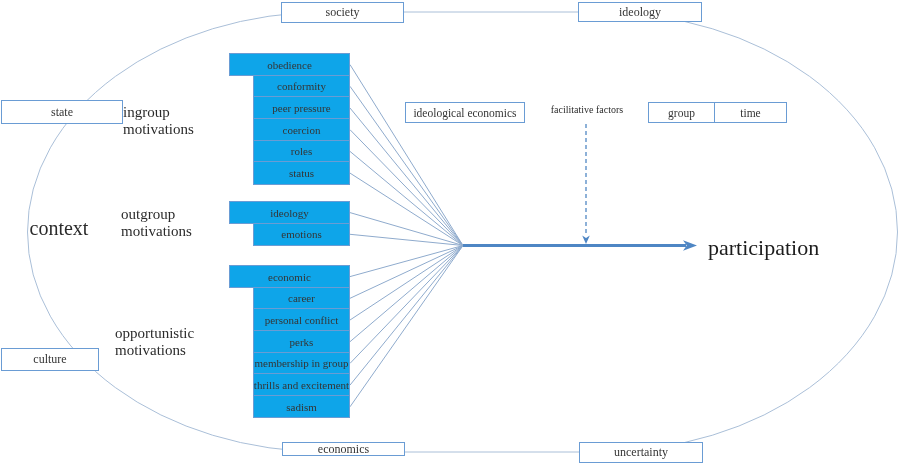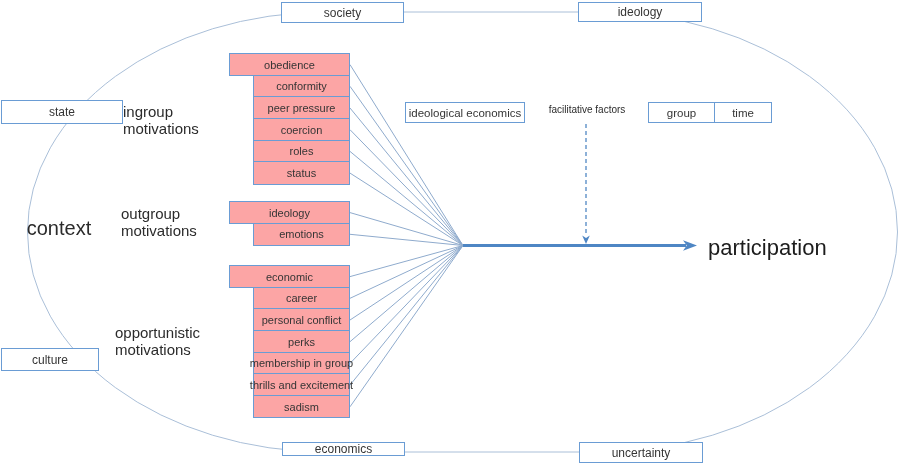--- a/index.html
+++ b/index.html
@@ -1,40 +1,40 @@
 <!DOCTYPE html>
 <html style="--border: #6a9cd4; --ring: #aabfd8; --thin: #8fabcd; --arrow: #4e86c4; --txt: #353535;"><head>
 <meta charset="utf-8">
 <style>
   :root{
     --border:#6a9cd4; --ring:#aabfd8; --thin:#8fabcd; --arrow:#4e86c4; --txt:#353535;
   }
   html,body{margin:0;padding:0;background:#fff;}
   .stage{
     position:relative;width:900px;height:465px;background:#ffffff;overflow:hidden;
-    font-family:Liberation Sans, sans-serif;color:var(--txt);border-radius:8px;
+    font-family:Liberation Serif, serif;color:var(--txt);border-radius:8px;
   }
   svg.overlay{position:absolute;left:0;top:0;width:900px;height:465px;}
   .ring{fill:none;stroke:var(--ring);stroke-width:1;}
   #conv-lines line{stroke:var(--thin);stroke-width:1;}
   .thick{stroke:var(--arrow);stroke-width:3;}
   .dash{stroke:var(--arrow);stroke-width:1.5;stroke-dasharray:4 3;opacity:.85;}
   .ahead{fill:var(--arrow);}
   .obox{
     position:absolute;box-sizing:border-box;border:1.5px solid var(--border);background:#fff;
     display:flex;align-items:center;justify-content:center;font-size:12px;color:var(--txt);
   }
   .fbox{
     position:absolute;box-sizing:border-box;border:1.5px solid var(--border);background:#fff;
     display:flex;align-items:center;justify-content:center;font-size:11.5px;color:var(--txt);
     height:21px;top:102px;white-space:nowrap;
   }
   .stack{position:absolute;left:229px;width:121px;}
   .stack .row{
-    box-sizing:border-box;height:23.2px;border:1.5px solid var(--border);background:#fca5a5;
+    box-sizing:border-box;height:23.2px;border:1.5px solid var(--border);background:#0ea5e9;
     display:flex;align-items:center;justify-content:center;font-size:11px;color:var(--txt);
     white-space:nowrap;
   }
   .stack .row + .row{margin-top:-1.5px;margin-left:24px;}
   .glabel{
     position:absolute;width:140px;text-align:left;font-size:15px;line-height:16.5px;
     color:#2b2b2b;white-space:pre-line;
   }
   .ftitle{position:absolute;left:480px;top:80px;width:214px;text-align:center;font-size:10px;color:#2b2b2b;margin-top:24px;}
   .ctx{position:absolute;left:19px;top:217px;width:80px;text-align:center;font-size:20px;color:#2b2b2b;}
@@ -116,17 +116,17 @@
       <div class="row">personal conflict</div>
       <div class="row">perks</div>
       <div class="row">membership in group</div>
       <div class="row">thrills and excitement</div>
       <div class="row">sadism</div>
     </div>
 
   <div class="ftitle">facilitative factors</div>
   <div class="fbox" style="left:405px;width:120px">ideological economics</div>
   <div class="fbox" style="left:648px;width:67px">group</div>
-  <div class="fbox" style="left:714px;width:58px">time</div>
+  <div class="fbox" style="left:714px;width:73px">time</div>
 
   <div class="participation">participation</div>
 
 </div>
 
 </body></html>

